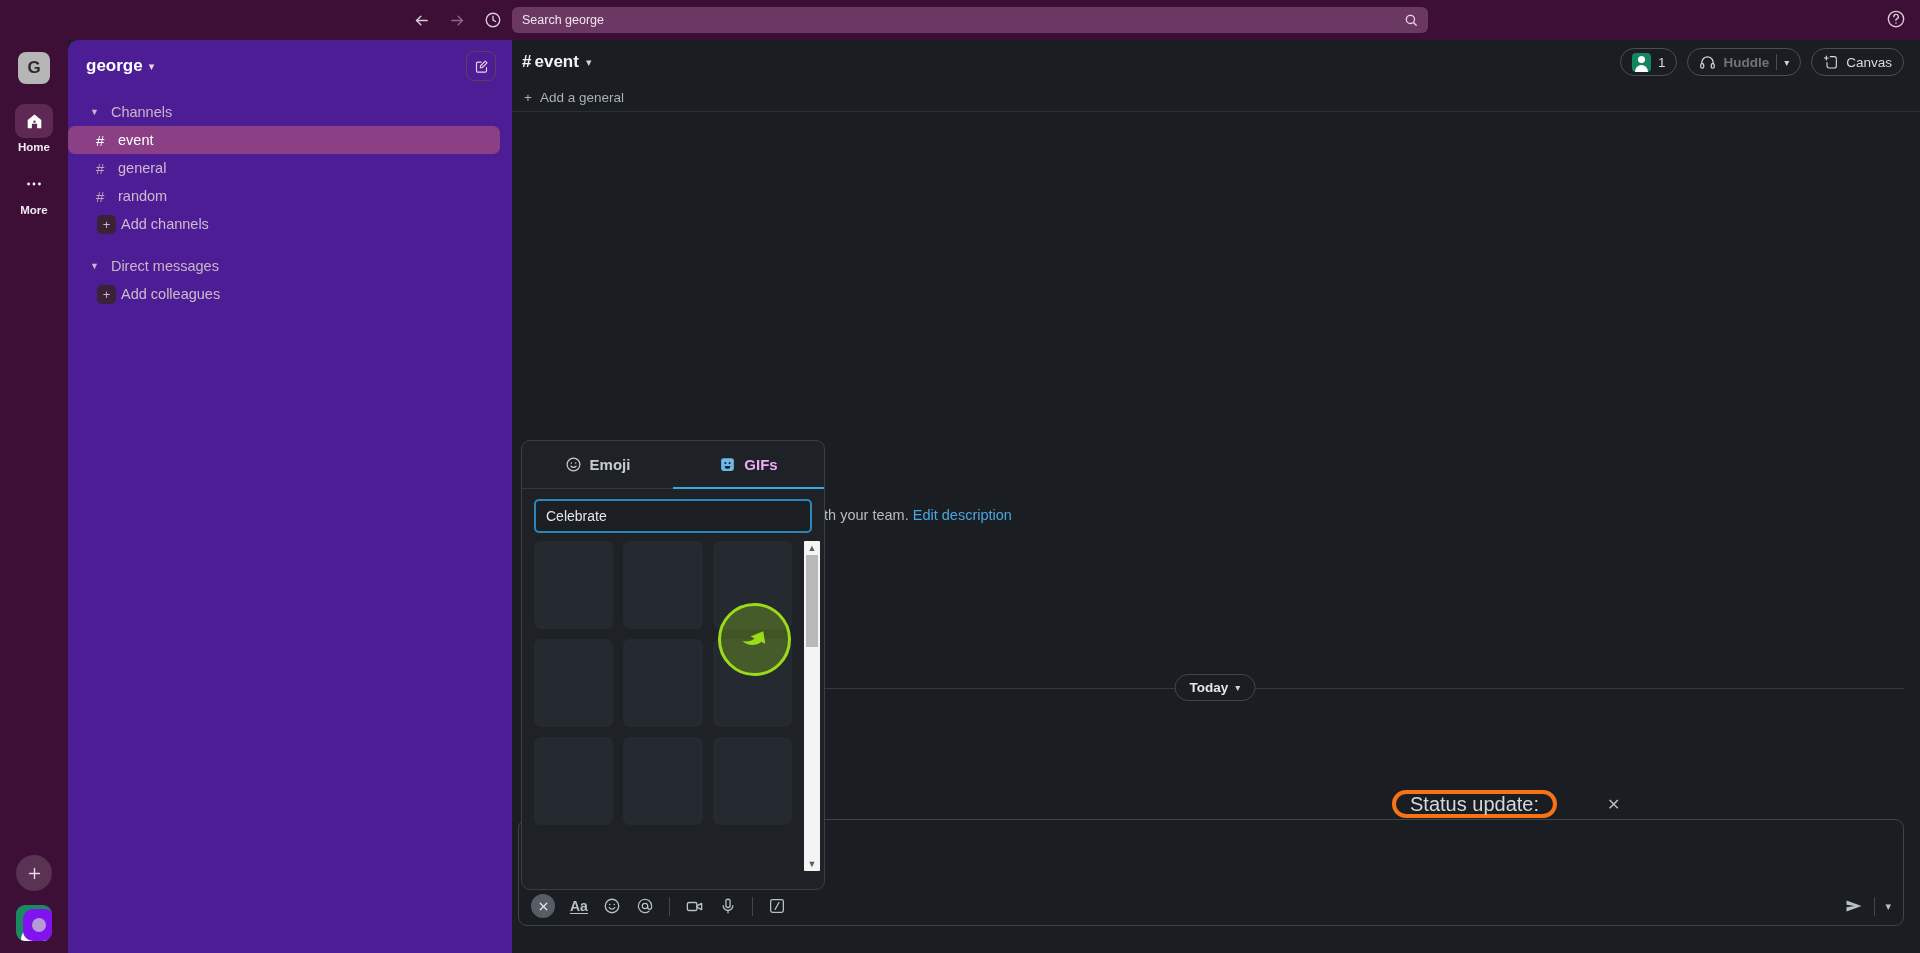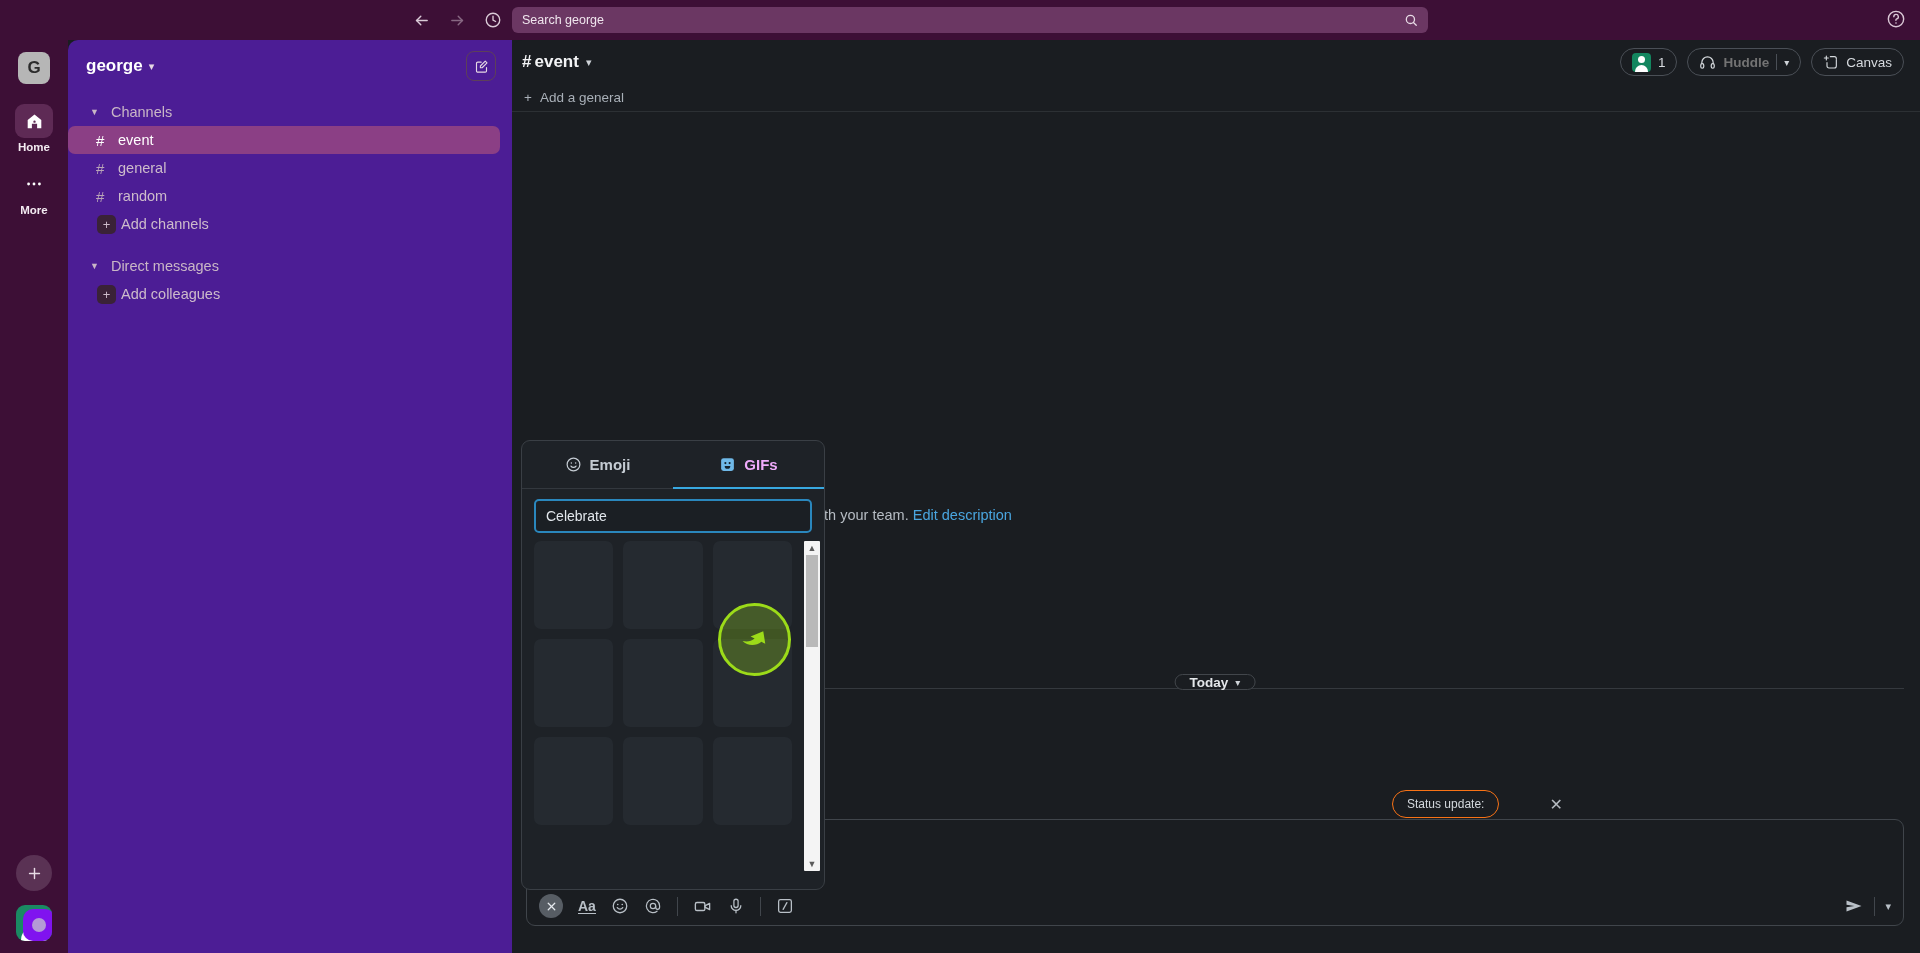--- a/index.html
+++ b/index.html
@@ -151,41 +151,41 @@
   #intro h1 { font-size: 25px; color: #f4f5f7; font-weight: bold; letter-spacing: -.2px; }
   #intro p { font-size: 14.5px; color: #b6bcc3; margin-top: 8px; }
   #intro p a { color: #4aa6e0; text-decoration: none; }
 
   
   #today-div {
     position: absolute; left: 14px; right: 16px; top: 648px; height: 1px; background: #35393e;
   }
   #today-pill {
     position: absolute; left: 50%; transform: translateX(-50%); top: -14px;
-    height: 16px; border: 1px solid #42464b; border-radius: 14px; background: #1a1d21;
+    height: 27px; border: 1px solid #42464b; border-radius: 14px; background: #1a1d21;
     display: flex; align-items: center; gap: 7px; padding: 0 14px;
     color: #e4e7ea; font-size: 13.5px; font-weight: bold; cursor: pointer;
   }
   #today-pill .cv { font-size: 10px; font-weight: normal; color: #cfd3d8; }
 
   
   #status-row {
     position: absolute; left: 0; right: 0; top: 748px; height: 32px;
     display: flex; align-items: center; padding-left: 880px; gap: 50px;
   }
   #status-chip {
-    height: 28px; border: 1px solid #f97316; border-radius: 15px;
+    height: 28px; border: 4px solid #f97316; border-radius: 15px;
     display: flex; align-items: center; padding: 0 14px;
-    color: #d4d9de; font-size: 12px; cursor: pointer;
+    color: #d4d9de; font-size: 20px; cursor: pointer;
   }
   #status-x { color: #b4bac0; font-size: 16px; cursor: pointer; }
 
   
   #composer {
-    position: absolute; left: 14px; right: 16px; bottom: 27px; height: 107px;
+    position: absolute; left: 6px; right: 16px; bottom: 27px; height: 107px;
     border: 1px solid #40454b; border-radius: 9px; background: #1a1d21;
   }
   #composer-toolbar {
     position: absolute; bottom: 0; left: 0; right: 0; height: 38px;
     display: flex; align-items: center; padding: 0 12px; gap: 15px;
   }
   .tb-ic { color: #b9c0c7; display: flex; align-items: center; justify-content: center; cursor: pointer; }
   .tb-sep { width: 1px; height: 19px; background: #41464c; }
   #tb-close {
     width: 24px; height: 24px; border-radius: 50%; background: #575d64;

